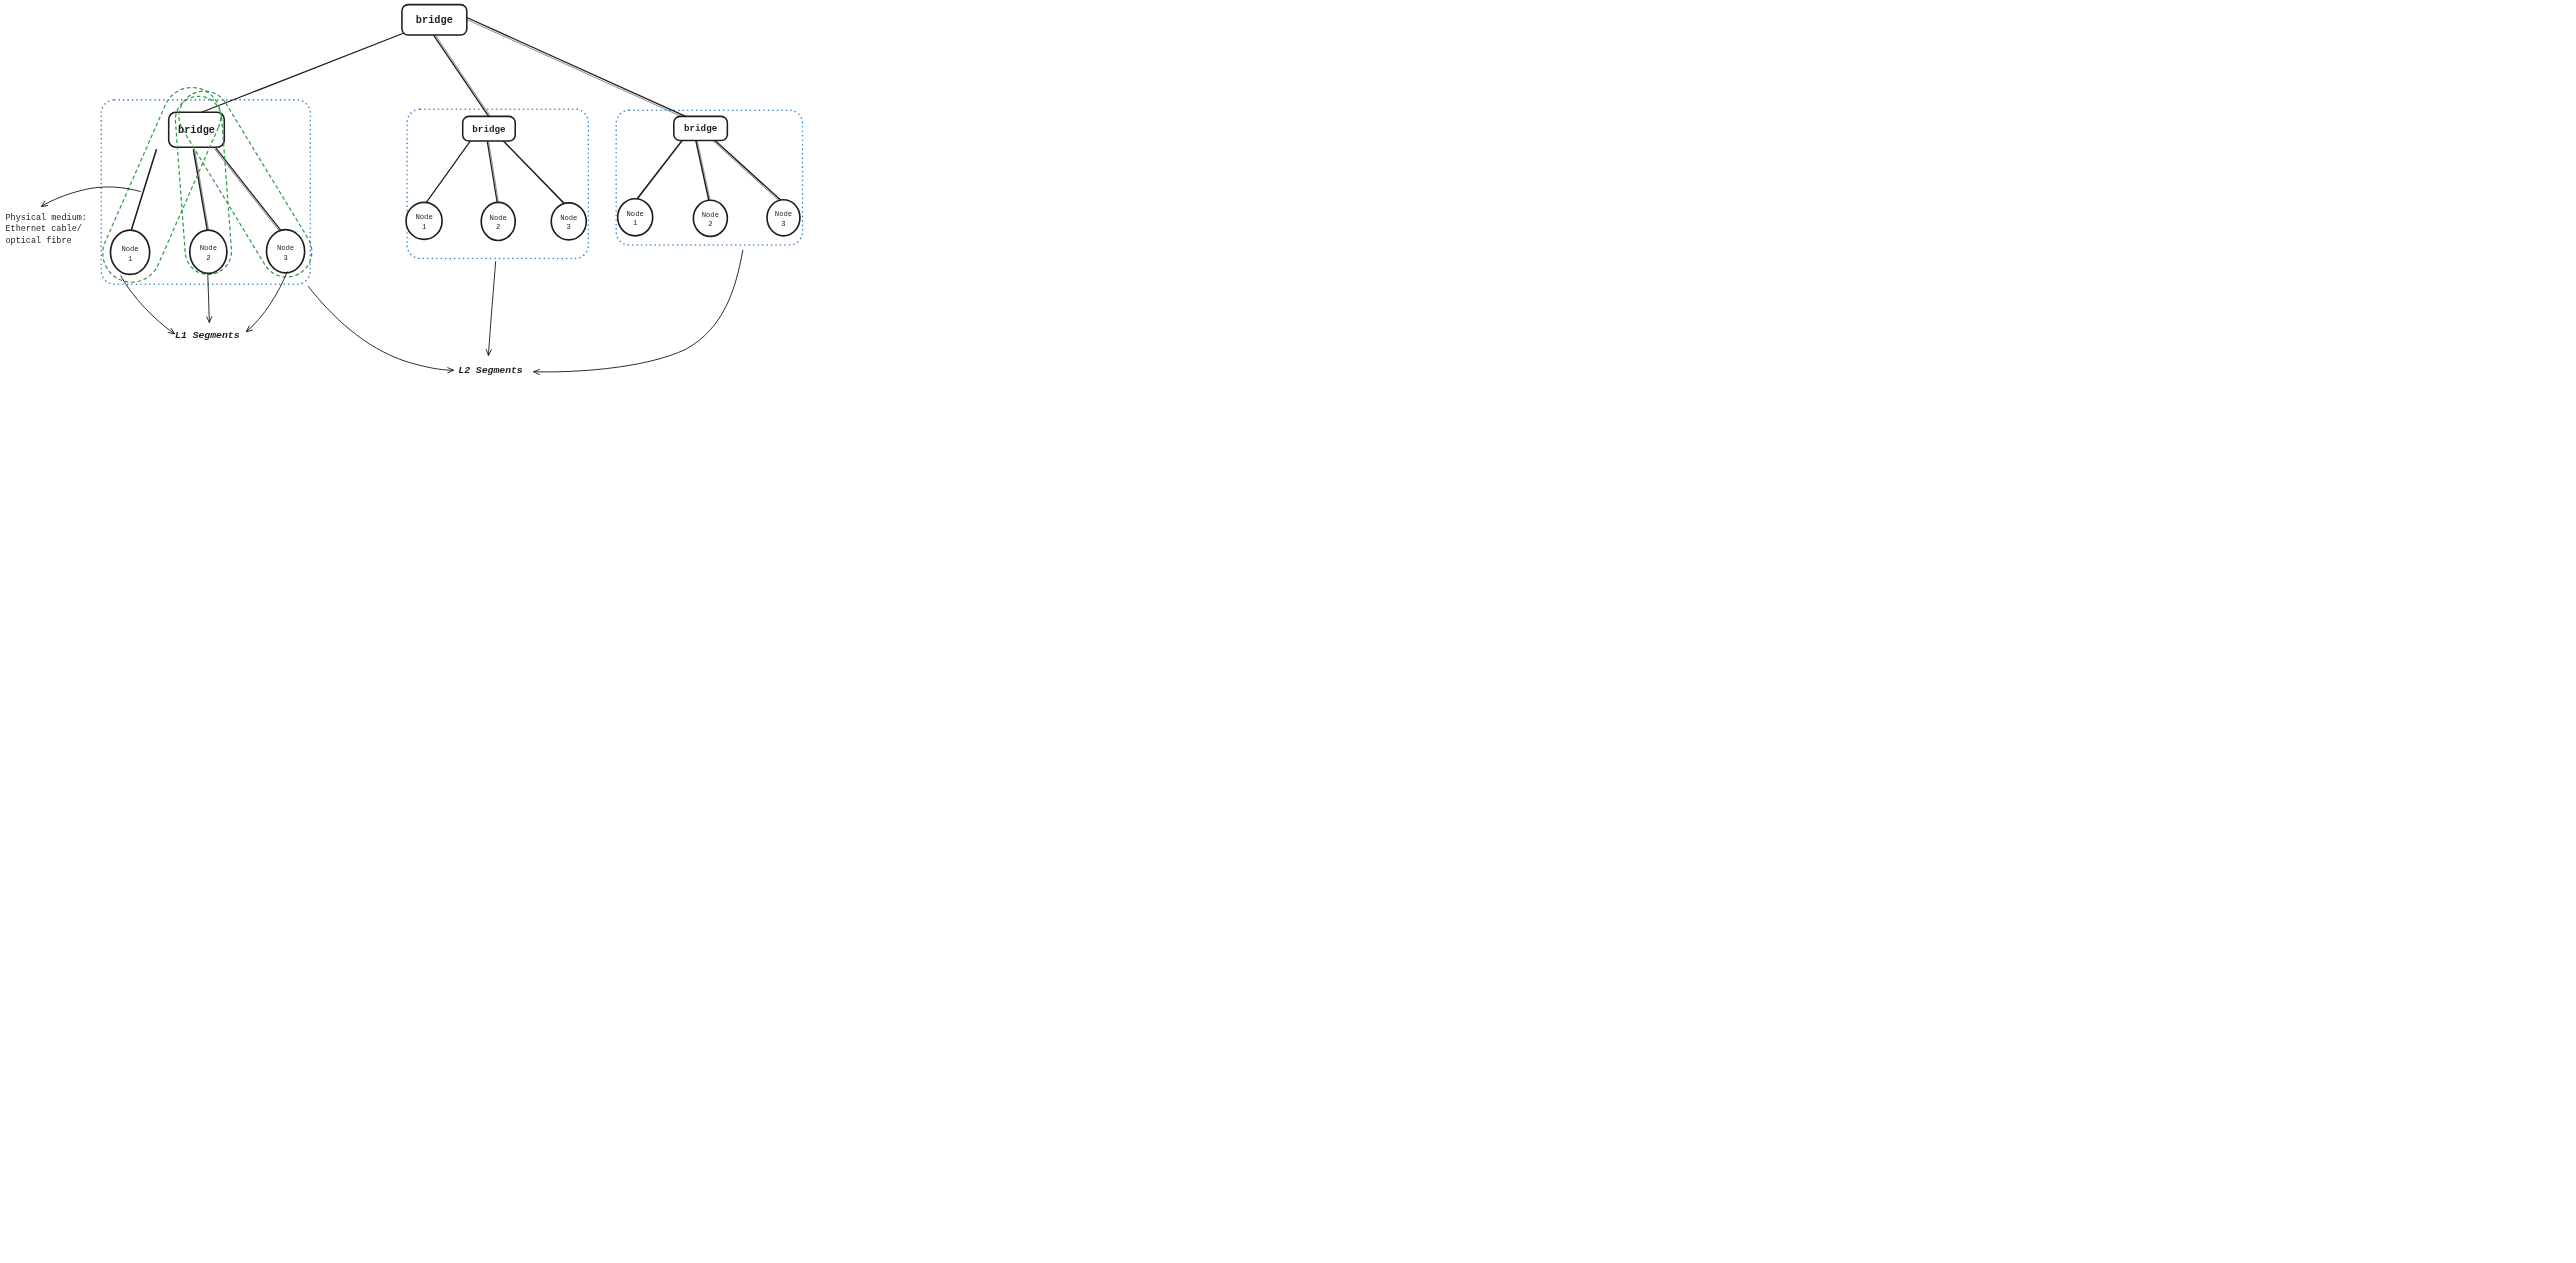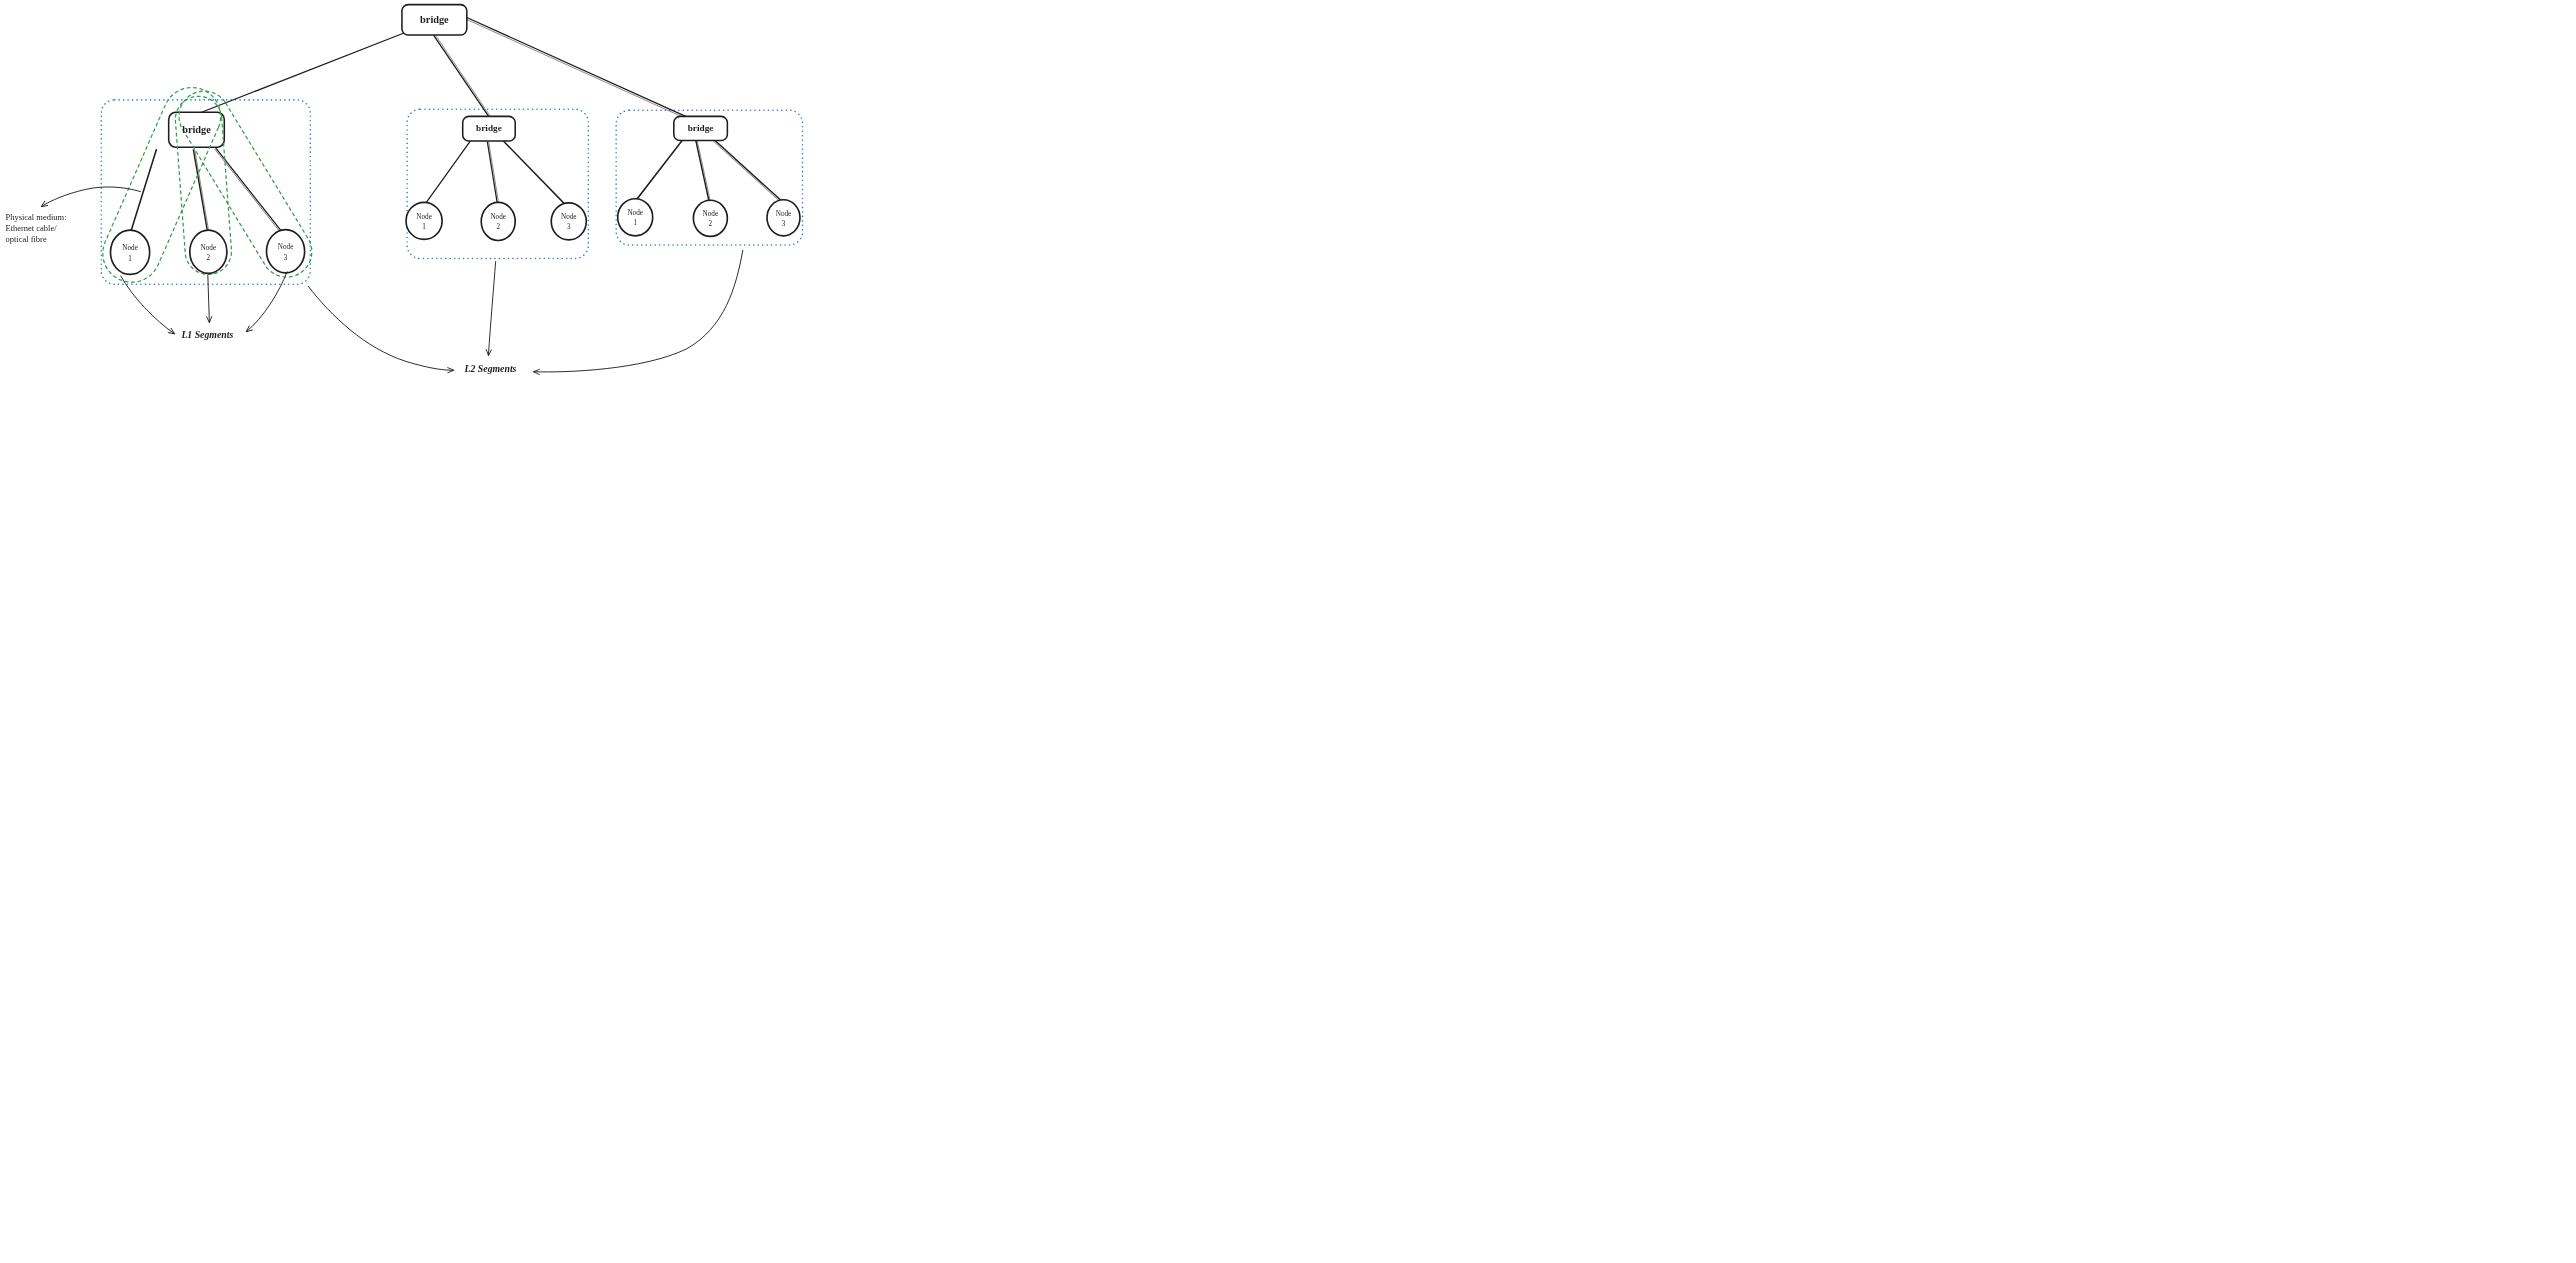--- a/index.html
+++ b/index.html
@@ -5,21 +5,21 @@
   :root{
     --group-outline:#2e80cf;
     --l1-segment-outline:#2f9e44;
     --ink:#1d1d22;
     --background:#ffffff;
   }
   html,body{margin:0;padding:0;background:var(--background);}
   .canvas{
     width:808px;height:380px;background:var(--background);
     position:relative;overflow:hidden;
-    font-family:Liberation Serif, serif;
+    font-family:Liberation Mono, monospace;
   }
   svg{display:block;width:100%;height:100%;}
   .box{fill:#ffffff;stroke:var(--ink);stroke-width:3;}
   .node{fill:#ffffff;stroke:var(--ink);stroke-width:3.2;}
   .group-rect{fill:none;stroke:var(--group-outline);stroke-width:3;
     stroke-dasharray:0.2 8.5;stroke-linecap:round;}
   .capsule{fill:none;stroke:var(--l1-segment-outline);stroke-width:2.4;
     stroke-dasharray:5.5 7;stroke-linecap:round;}
   .edge{stroke:var(--ink);fill:none;stroke-linecap:round;}
   .arrow{stroke:var(--ink);fill:none;stroke-width:1.8;stroke-linecap:round;}

